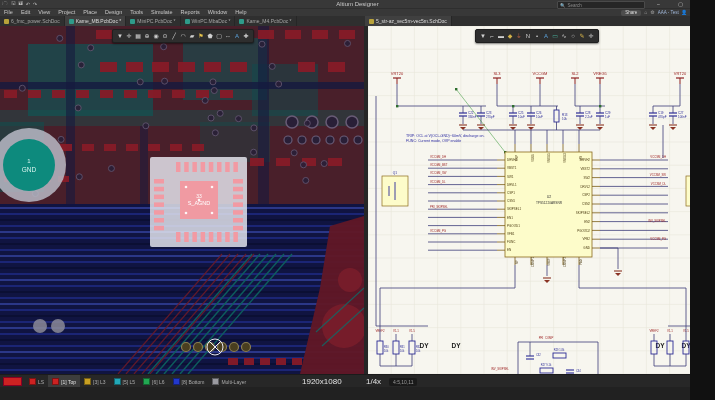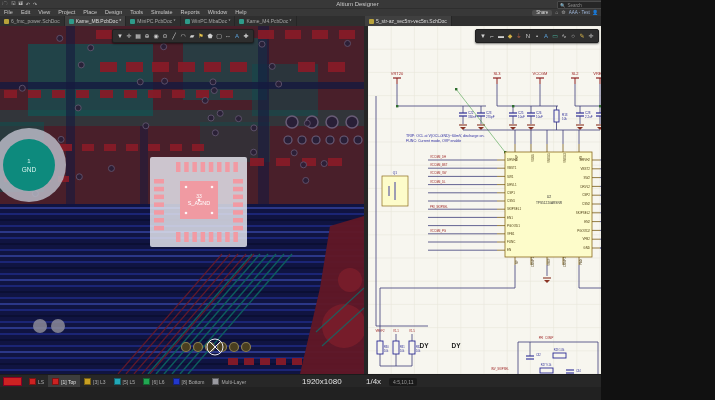--- a/index.html
+++ b/index.html
@@ -1,16 +1,16 @@
 <!DOCTYPE html>
 <html><head>
 <meta charset="utf-8">
 <style>
   html,body{margin:0;padding:0;background:#111;}
-  .app{position:relative;width:601px;height:400px;overflow:hidden;background:#7f1d1d;
+  .app{position:relative;width:690px;height:400px;overflow:hidden;background:#7f1d1d;
        font-family:"Liberation Sans",sans-serif;-webkit-font-smoothing:antialiased;}
   
   .titlebar{position:absolute;left:0;top:0;width:715px;height:8px;background:#383838;border-bottom:1px solid #2e2e2e;}
   .tb-icons{position:absolute;left:2px;top:0;height:8px;display:flex;align-items:center;gap:3px;font-size:5px;color:#b8b8b8;}
   .tb-title{position:absolute;left:50%;top:0;transform:translateX(-50%);font-size:6px;color:#c9c9c9;line-height:8px;}
   .tb-search{position:absolute;right:70px;top:1px;width:82px;height:6px;background:#262626;border:1px solid #4a4a4a;border-radius:1px;
              display:flex;align-items:center;gap:2px;padding:0 2px;font-size:4.5px;color:#8d8d8d;}
   .winbtn{position:absolute;top:0;height:9px;width:21px;text-align:center;font-size:5px;line-height:9px;color:#cfcfcf;}
   .winbtn.min{right:46px;} .winbtn.max{right:24px;}
   .winbtn.close{right:0;width:24px;background:#c0392b;color:#fff;}

